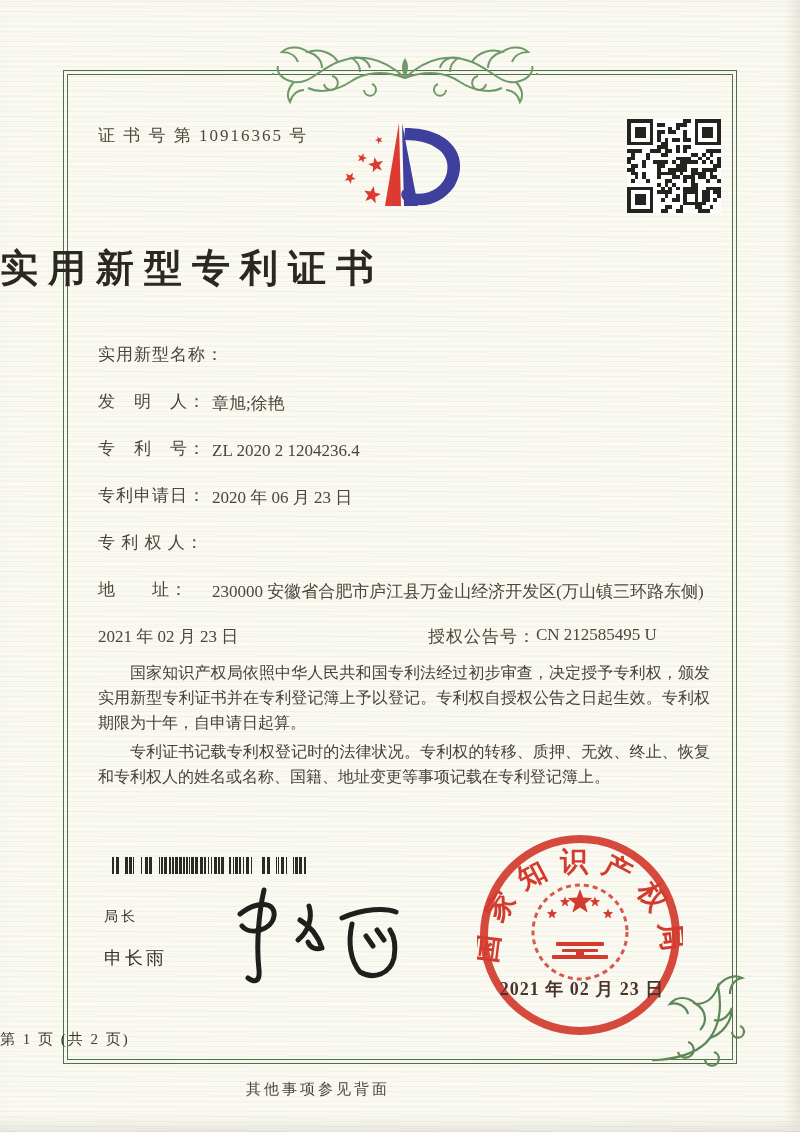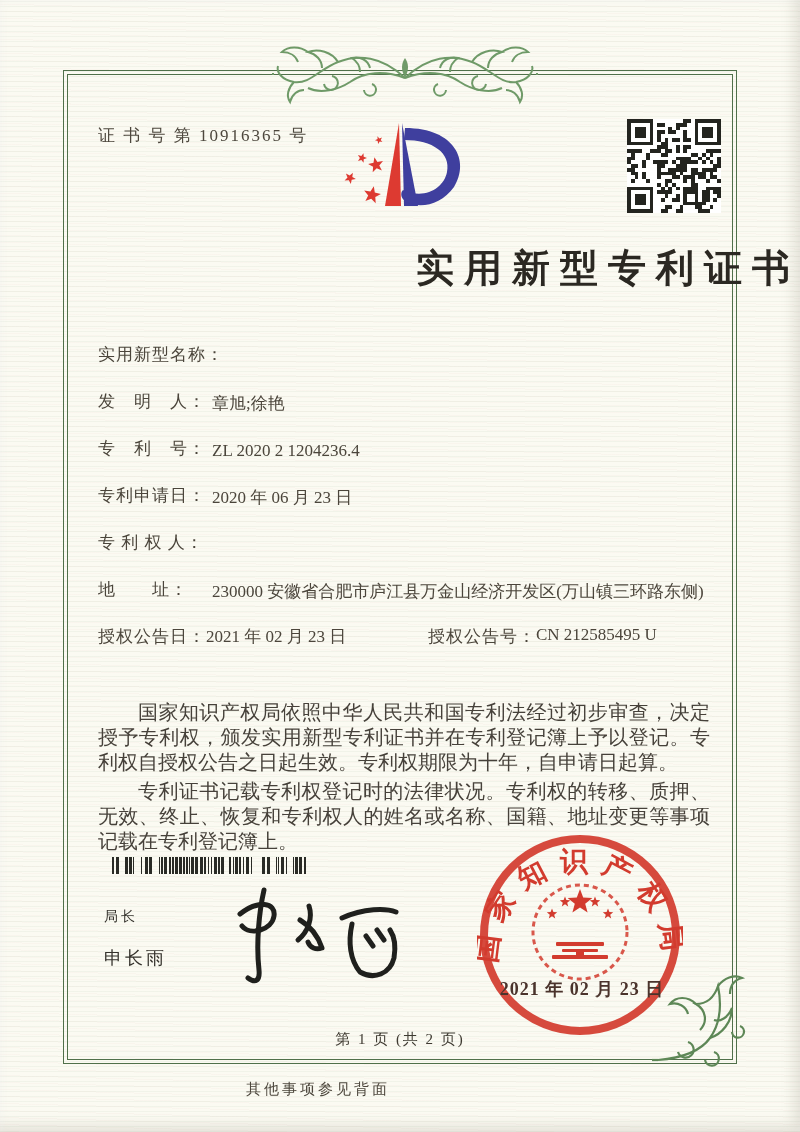--- a/index.html
+++ b/index.html
@@ -11,43 +11,43 @@
       #fbfaf2;
     font-family:"Liberation Serif","DejaVu Serif",serif;
     color:#45403a;
     box-shadow:inset -6px -6px 14px rgba(120,115,100,.18), inset 2px 2px 6px rgba(255,255,255,.4);
   }
   .frame{position:absolute;left:63px;top:70px;width:672px;height:992px;border:1px solid #50704a;}
   .frame-inner{position:absolute;inset:3px;border:1px solid #50704a;}
   .cert-no{position:absolute;left:98px;top:124px;font-size:17px;letter-spacing:2px;color:#4d473d;}
   .logo{position:absolute;left:328px;top:116px;width:152px;height:114px;}
   .qr{position:absolute;left:627px;top:119px;width:94px;height:94px;}
-  .title{position:absolute;left:0;top:243px;width:800px;text-align:right;
+  .title{position:absolute;left:0;top:243px;width:800px;text-align:left;
     font-size:38px;font-weight:bold;letter-spacing:10px;color:#2b2822;}
   .fields{position:absolute;left:98px;top:330px;width:612px;}
   .field-row{display:flex;align-items:flex-start;min-height:47px;box-sizing:border-box;padding-top:13px;
     font-size:17px;color:#4b453b;}
   .field-row .lbl{width:114px;flex:0 0 114px;letter-spacing:1px;white-space:nowrap;}
   .field-row .val{flex:1;line-height:28px;}
   .field-row.addr .val{max-width:478px;padding-left:29px;text-indent:-29px;}
   .grant-row{display:flex;min-height:47px;box-sizing:border-box;padding-top:13px;font-size:17px;color:#4b453b;}
   .grant-row .pair{display:flex;}
   .grant-row .pair1{width:330px;flex:0 0 330px;}
   .grant-row .lbl{letter-spacing:1px;white-space:nowrap;}
-  .body-text{position:absolute;left:98px;top:660px;width:612px;font-size:20px;line-height:25px;
-    color:#46413a;text-align:justify;margin-top:40px;}
+  .body-text{position:absolute;left:98px;top:660px;width:612px;font-size:16px;line-height:25px;
+    color:#46413a;text-align:justify;}
   .body-text p{margin:0 0 4px 0;text-indent:2em;}
   .barcode{position:absolute;left:112px;top:857px;width:198px;height:17px;}
   .sig-title{position:absolute;left:104px;top:908px;font-size:14px;letter-spacing:3px;color:#35322c;}
   .sig-name{position:absolute;left:104px;top:946px;font-size:18px;letter-spacing:3px;color:#35322c;}
   .signature-svg{position:absolute;left:212px;top:878px;width:210px;height:115px;}
   .seal{position:absolute;left:477px;top:832px;width:206px;height:206px;}
   .seal-date{position:absolute;left:487px;top:977px;width:190px;text-align:center;
     font-size:18px;color:#4a332c;letter-spacing:1px;font-weight:bold;}
-  .page-footer{position:absolute;left:0;top:1030px;width:800px;text-align:center;
+  .page-footer{position:absolute;left:0;top:1030px;width:800px;
     font-size:15px;letter-spacing:2px;color:#3e3a31;}
   .back-note{position:absolute;left:0;top:1080px;width:636px;text-align:center;
     font-size:15px;letter-spacing:3px;color:#4c463c;}
   .ornament-top{position:absolute;left:272px;top:26px;width:266px;height:88px;}
   .ornament-corner{position:absolute;left:648px;top:968px;width:104px;height:104px;}
 </style>
 </head>
 <body>
 
 <div class="page">
@@ -341,21 +341,20 @@
     </div>
     <div class="field-row">
       <span class="lbl">专 利 权 人：</span>
     </div>
     <div class="field-row addr">
       <span class="lbl">地　　址：</span>
       <span class="val">230000 安徽省合肥市庐江县万金山经济开发区(万山镇三环路东侧)</span>
     </div>
     <div class="grant-row">
       <span class="pair pair1">
-        <span class="lbl">授权公告日：</span>
         <span class="val">2021 年 02 月 23 日</span>
       </span>
       <span class="pair">
         <span class="lbl">授权公告号：</span>
         <span class="val">CN 212585495 U</span>
       </span>
     </div>
   </div>
 
   <div class="body-text">

